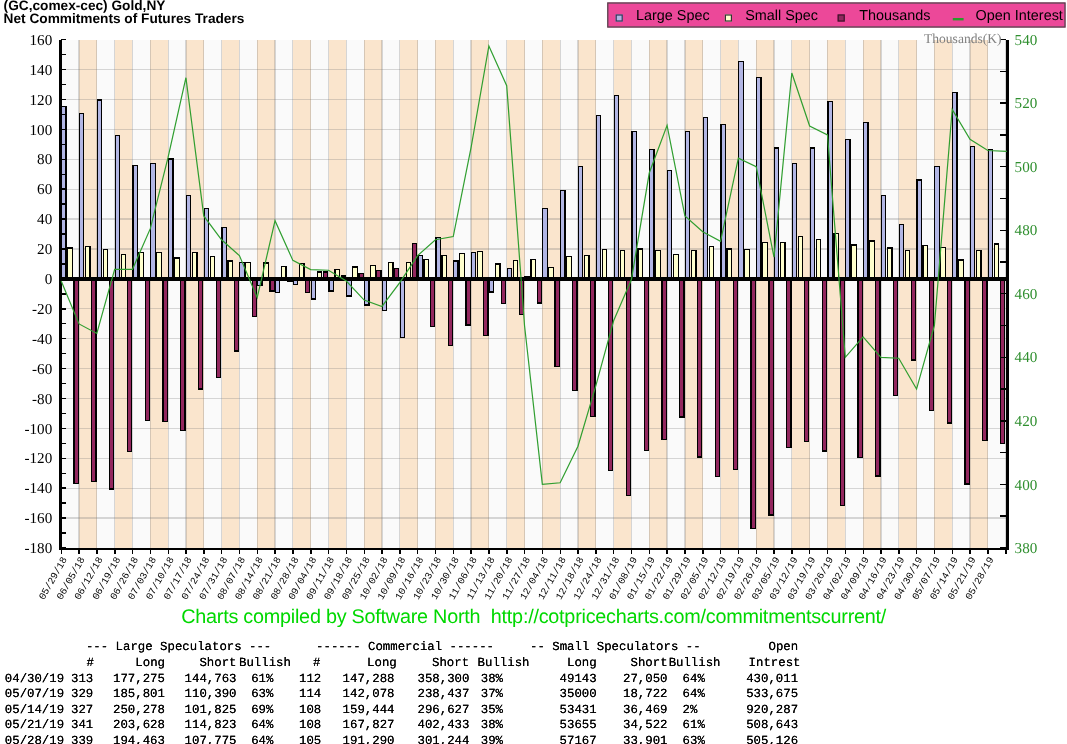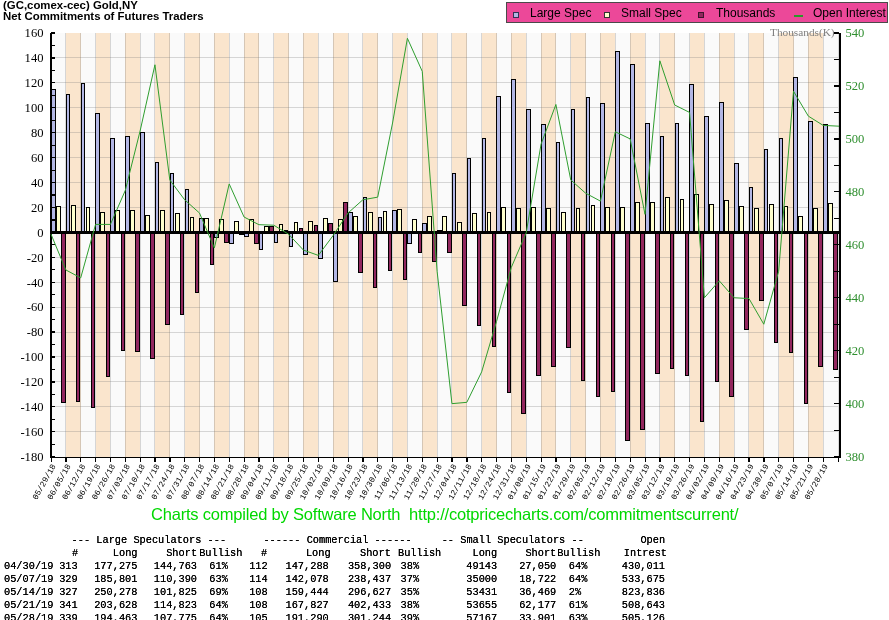--- a/index.html
+++ b/index.html
@@ -554,32 +554,32 @@
 <span style="left:94.2px;top:587.2px">250,278</span>
 <span style="left:153.8px;top:587.2px">101,825</span>
 <span style="left:209.3px;top:587.2px">69%</span>
 <span style="left:249.2px;top:587.2px">108</span>
 <span style="left:285.5px;top:587.2px">159,444</span>
 <span style="left:347.9px;top:587.2px">296,627</span>
 <span style="left:400.6px;top:587.2px">35%</span>
 <span style="left:466.3px;top:587.2px">53431</span>
 <span style="left:519.2px;top:587.2px">36,469</span>
 <span style="left:568.8px;top:587.2px">2%</span>
-<span style="left:621.8px;top:587.2px">823,836</span>
+<span style="left:621.8px;top:587.2px">920,287</span>
 <span style="left:4.0px;top:600.2px">05/21/19</span>
 <span style="left:59.2px;top:600.2px">341</span>
 <span style="left:94.2px;top:600.2px">203,628</span>
 <span style="left:153.8px;top:600.2px">114,823</span>
 <span style="left:209.3px;top:600.2px">64%</span>
 <span style="left:249.2px;top:600.2px">108</span>
 <span style="left:285.5px;top:600.2px">167,827</span>
 <span style="left:347.9px;top:600.2px">402,433</span>
 <span style="left:400.6px;top:600.2px">38%</span>
 <span style="left:466.3px;top:600.2px">53655</span>
-<span style="left:519.2px;top:600.2px">62,177</span>
+<span style="left:519.2px;top:600.2px">34,522</span>
 <span style="left:568.8px;top:600.2px">61%</span>
 <span style="left:621.8px;top:600.2px">508,643</span>
 <span style="left:4.0px;top:613.2px">05/28/19</span>
 <span style="left:59.2px;top:613.2px">339</span>
 <span style="left:94.2px;top:613.2px">194,463</span>
 <span style="left:153.8px;top:613.2px">107,775</span>
 <span style="left:209.3px;top:613.2px">64%</span>
 <span style="left:249.2px;top:613.2px">105</span>
 <span style="left:285.5px;top:613.2px">191,290</span>
 <span style="left:347.9px;top:613.2px">301,244</span>

